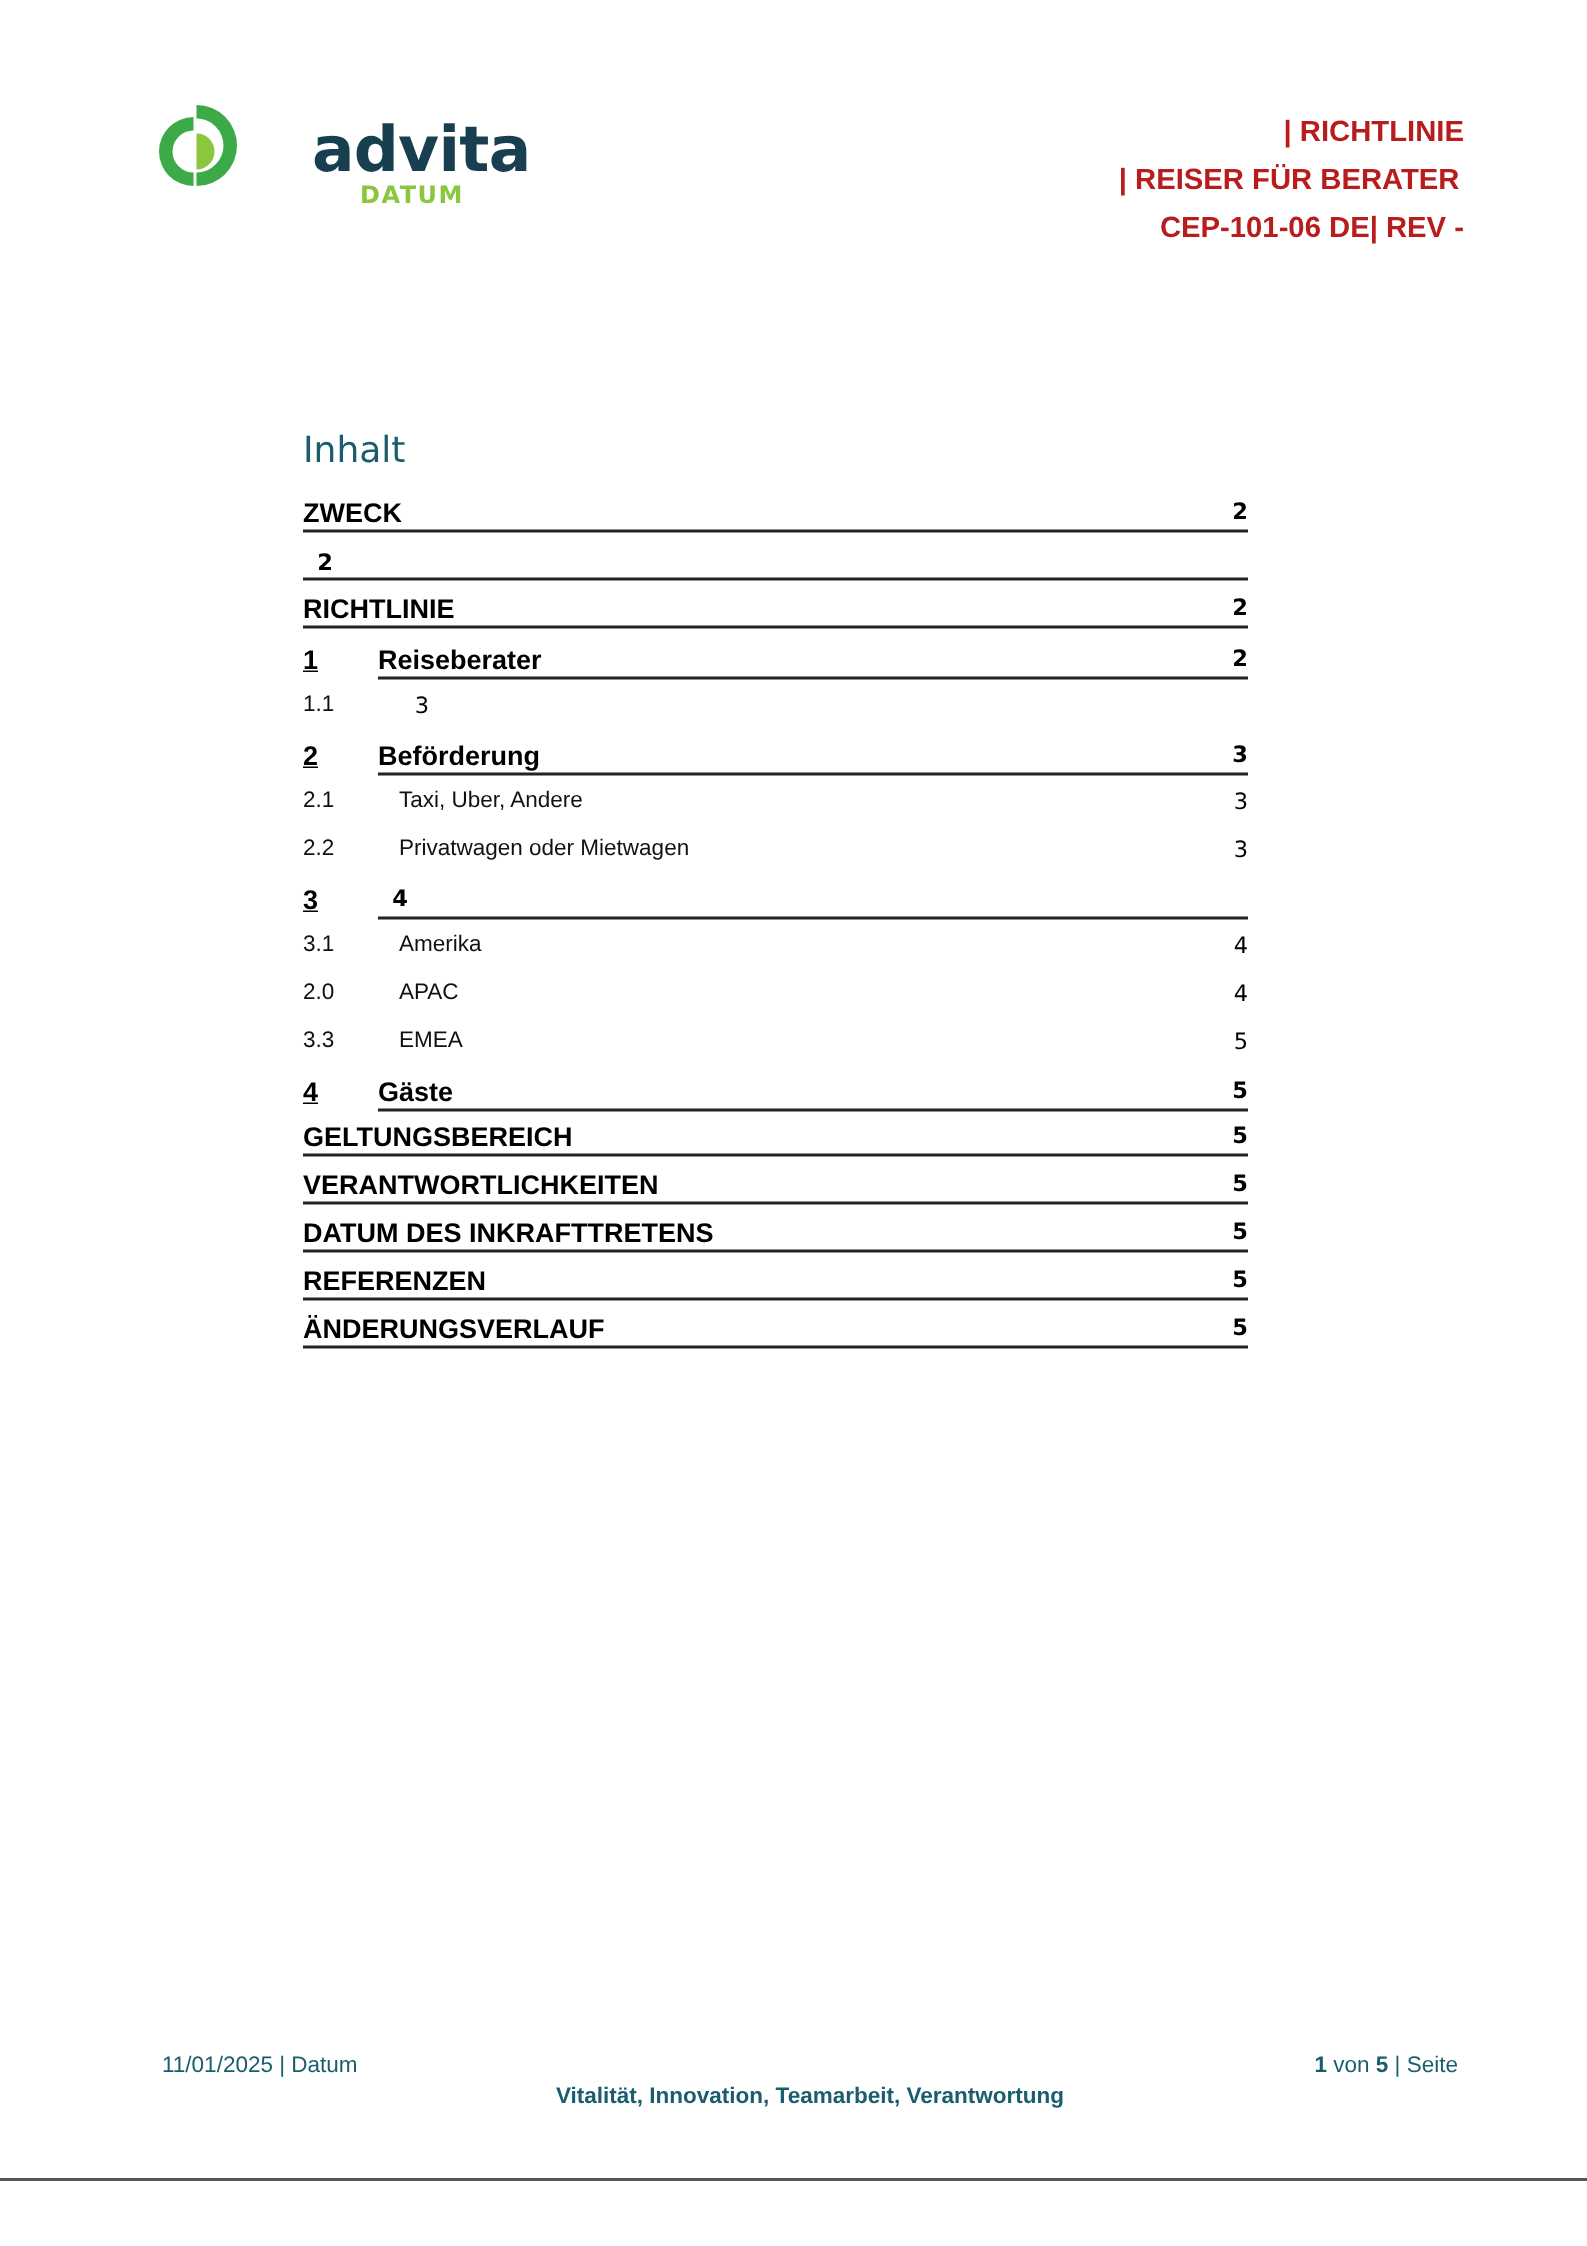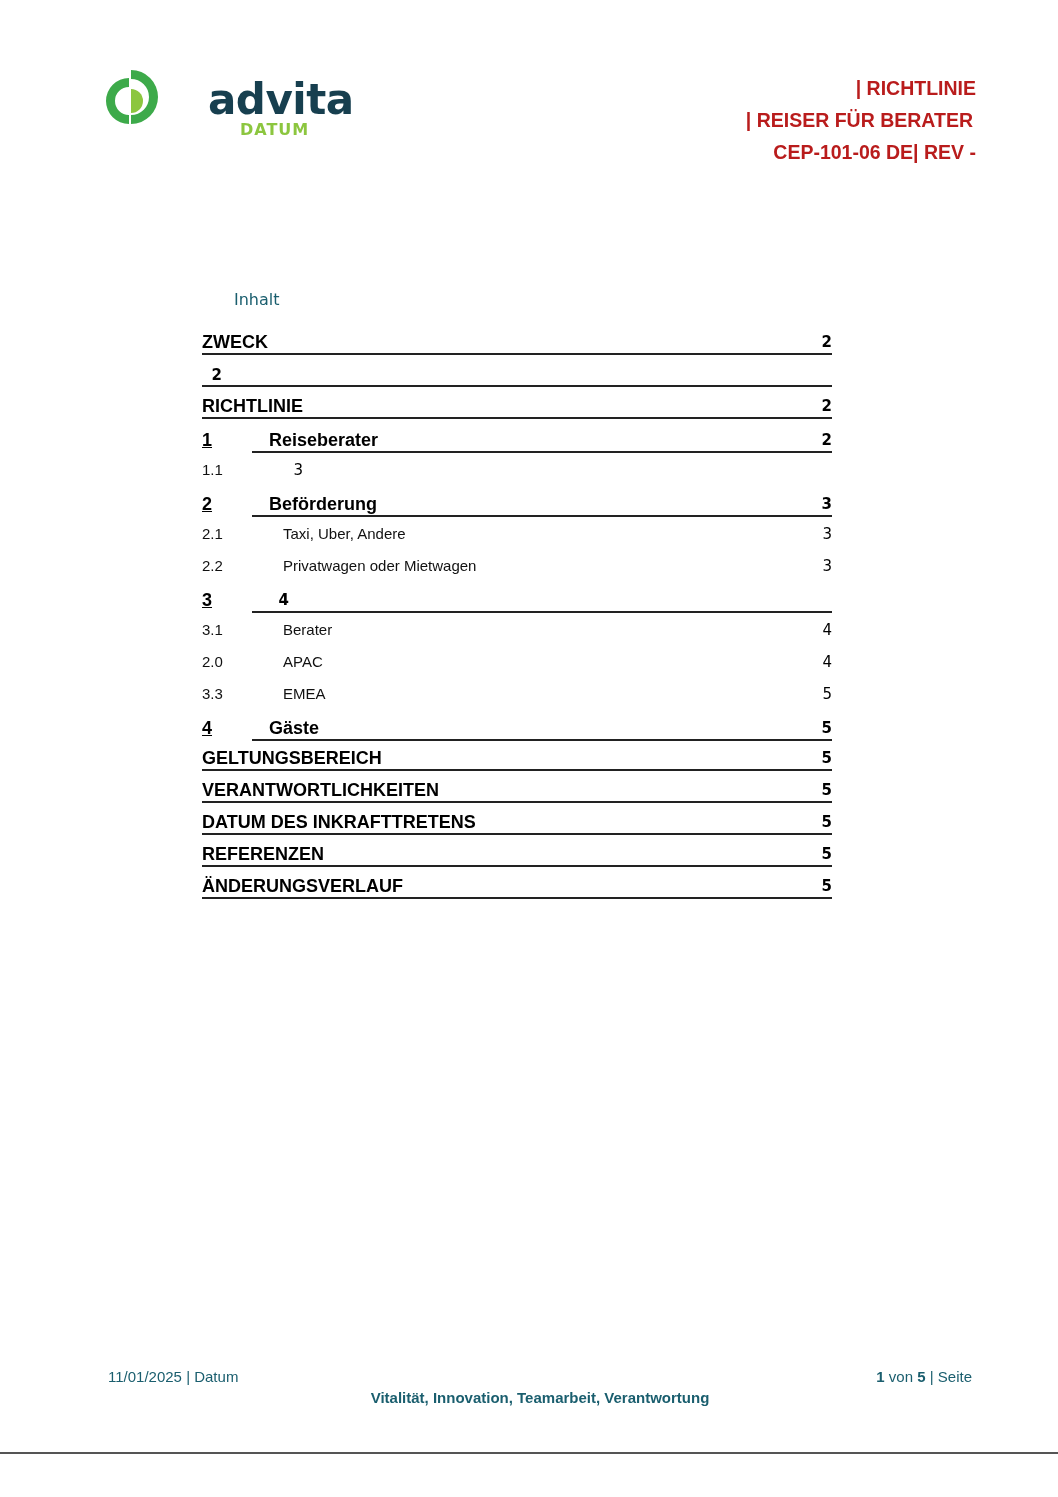--- a/index.html
+++ b/index.html
@@ -66,43 +66,41 @@
     .header-right .line2 { margin-right: 3px; }
 
     .toc {
       position: absolute;
       left: 202px;
       top: 283px;
       width: 630px;
     }
     .toc-title {
       font-family: "DejaVu Sans", sans-serif;
-      font-size: 16px;
+      font-size: 24px;
       color: #1a5e6e;
       font-weight: normal;
       height: 40px;
       line-height: 34px;
       margin-bottom: 0;
-      margin-left: 32px;
     }
     .toc-row {
       position: relative;
       height: 32px;
       display: flex;
       align-items: flex-end;
     }
     .toc-row.major .row-inner {
       border-bottom: 2px solid #222;
     }
     .row-inner {
       display: flex;
       width: 100%;
-      align-items: center;
+      align-items: flex-start;
       padding-bottom: 1px;
-      gap: 17px;
     }
     .toc-label {
       flex: 1;
       white-space: nowrap;
     }
     .toc-row.top .toc-label {
       font-weight: bold;
       font-size: 18px;
       line-height: 20px;
     }
@@ -264,21 +262,21 @@
       </div>
       <div class="toc-row numbered major">
         <div class="row-inner">
           <span class="num">3</span>
           <span class="page-no">4</span>
         </div>
       </div>
       <div class="toc-row sub">
         <div class="row-inner">
           <span class="num">3.1</span>
-          <span class="toc-label">Berater</span>
+          <span class="toc-label">Amerika</span>
           <span class="page-no">4</span>
         </div>
       </div>
       <div class="toc-row sub">
         <div class="row-inner">
           <span class="num">2.0</span>
           <span class="toc-label">APAC</span>
           <span class="page-no">4</span>
         </div>
       </div>

